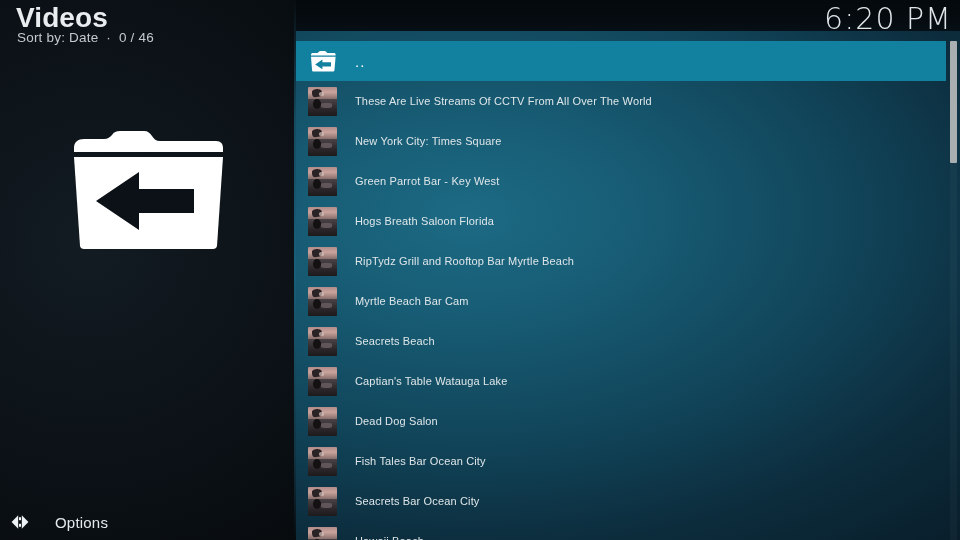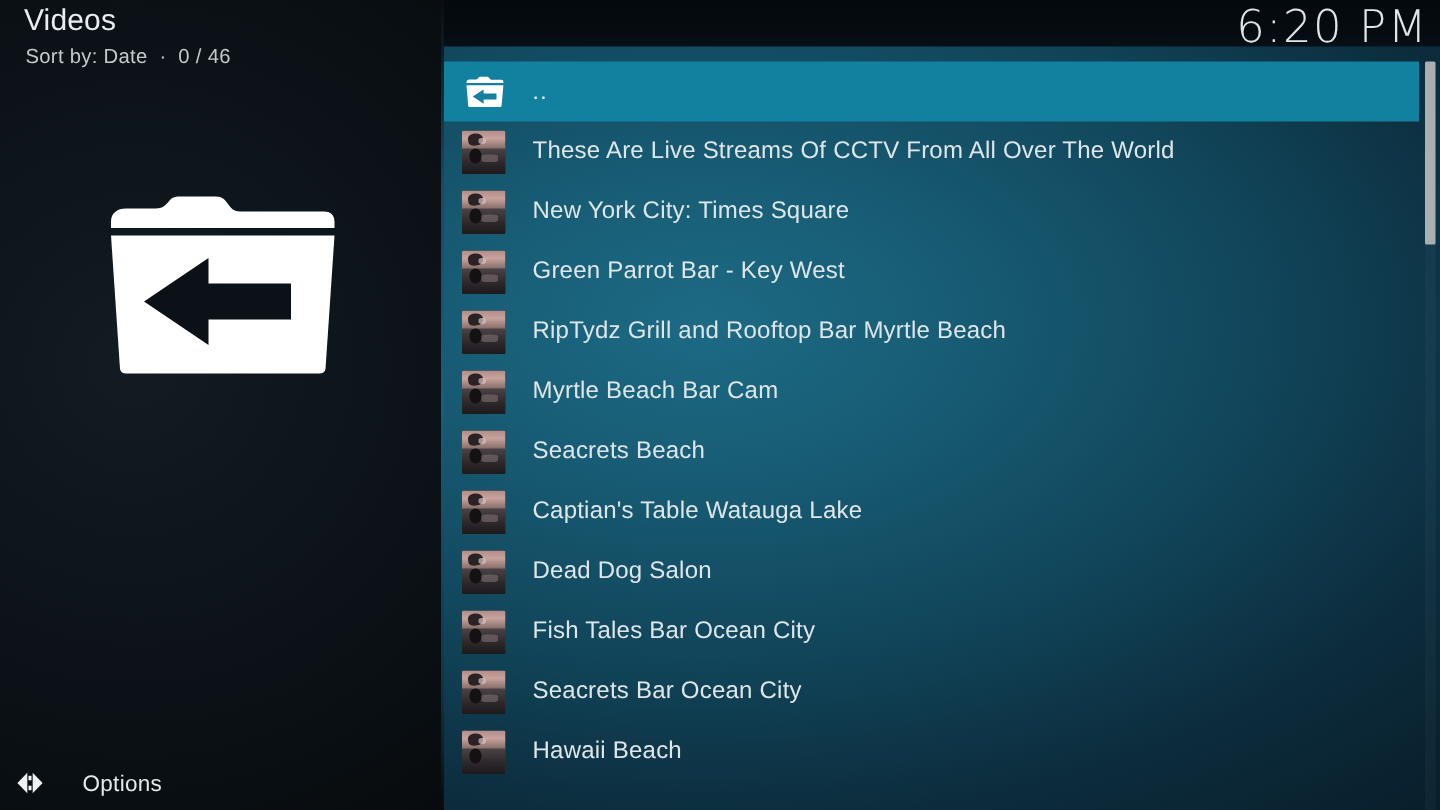--- a/index.html
+++ b/index.html
@@ -23,21 +23,21 @@
     background:linear-gradient(to bottom,
       rgba(30,120,155,0) 0%,
       rgba(30,120,155,0.55) 22%,
       rgba(30,120,155,0.75) 50%,
       rgba(30,120,155,0.35) 85%,
       rgba(30,120,155,0) 100%);
   }
 
   .page-title {
     position:absolute; left:16px; top:3px;
-    font-size:20px; font-weight:400; color:#e9edef;
+    font-size:28px; font-weight:700; color:#e9edef;
     letter-spacing:0.1px; line-height:1.1;
   }
   .page-subtitle {
     position:absolute; left:17px; top:30px;
     font-size:13.5px; font-weight:400; color:#c3cace;
     letter-spacing:0.2px; white-space:pre;
   }
 
   .folder-art {
     position:absolute; left:70px; top:128px;
@@ -108,21 +108,21 @@
   .row-thumb .tb-blobD {
     position:absolute; left:38%; top:20%; width:18%; height:14%;
     background:#d9c2bc; border-radius:40%; opacity:0.7;
   }
 
   .row-icon {
     width:29px; height:29px; margin-left:12px; flex:0 0 auto;
     display:flex; align-items:center; justify-content:center;
   }
   .row-label {
-    margin-left:18px; font-size:16px; color:#dfe6e9;
+    margin-left:18px; font-size:11px; color:#dfe6e9;
     letter-spacing:0.15px; white-space:nowrap;
   }
   .row.selected .row-label { color:#ffffff; }
   .row-label.dots { letter-spacing:1px; font-size:15px; }
 
   
   .scroll-track {
     position:absolute; right:3px; top:41px; width:7px; height:499px;
     background:rgba(255,255,255,0.03);
   }
@@ -214,20 +214,31 @@
         </div>
         <div class="row">
           <span class="row-thumb">
             <span class="tb-sky"></span>
             <span class="tb-ground"></span>
             <span class="tb-blobA"></span>
             <span class="tb-blobB"></span>
             <span class="tb-blobC"></span>
             <span class="tb-blobD"></span>
           </span>
+          <span class="row-label">Hogs Breath Saloon Florida</span>
+        </div>
+        <div class="row">
+          <span class="row-thumb">
+            <span class="tb-sky"></span>
+            <span class="tb-ground"></span>
+            <span class="tb-blobA"></span>
+            <span class="tb-blobB"></span>
+            <span class="tb-blobC"></span>
+            <span class="tb-blobD"></span>
+          </span>
           <span class="row-label">RipTydz Grill and Rooftop Bar Myrtle Beach</span>
         </div>
         <div class="row">
           <span class="row-thumb">
             <span class="tb-sky"></span>
             <span class="tb-ground"></span>
             <span class="tb-blobA"></span>
             <span class="tb-blobB"></span>
             <span class="tb-blobC"></span>
             <span class="tb-blobD"></span>

